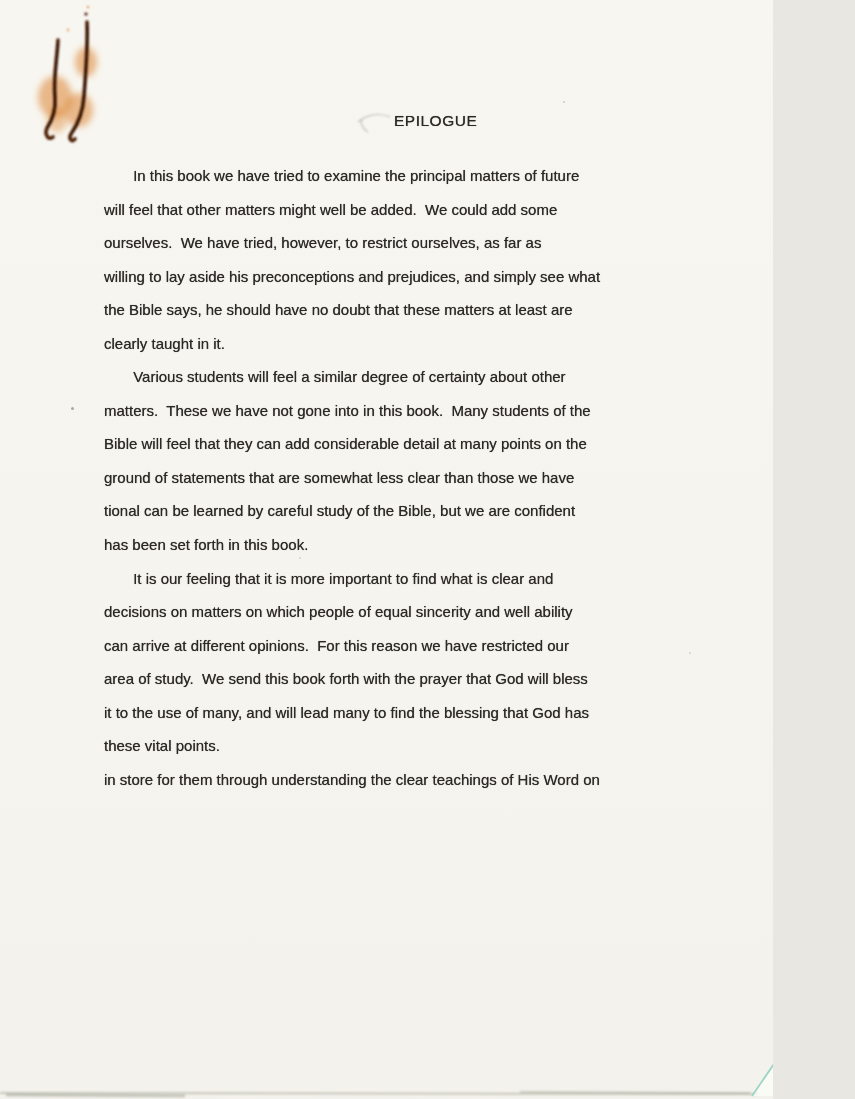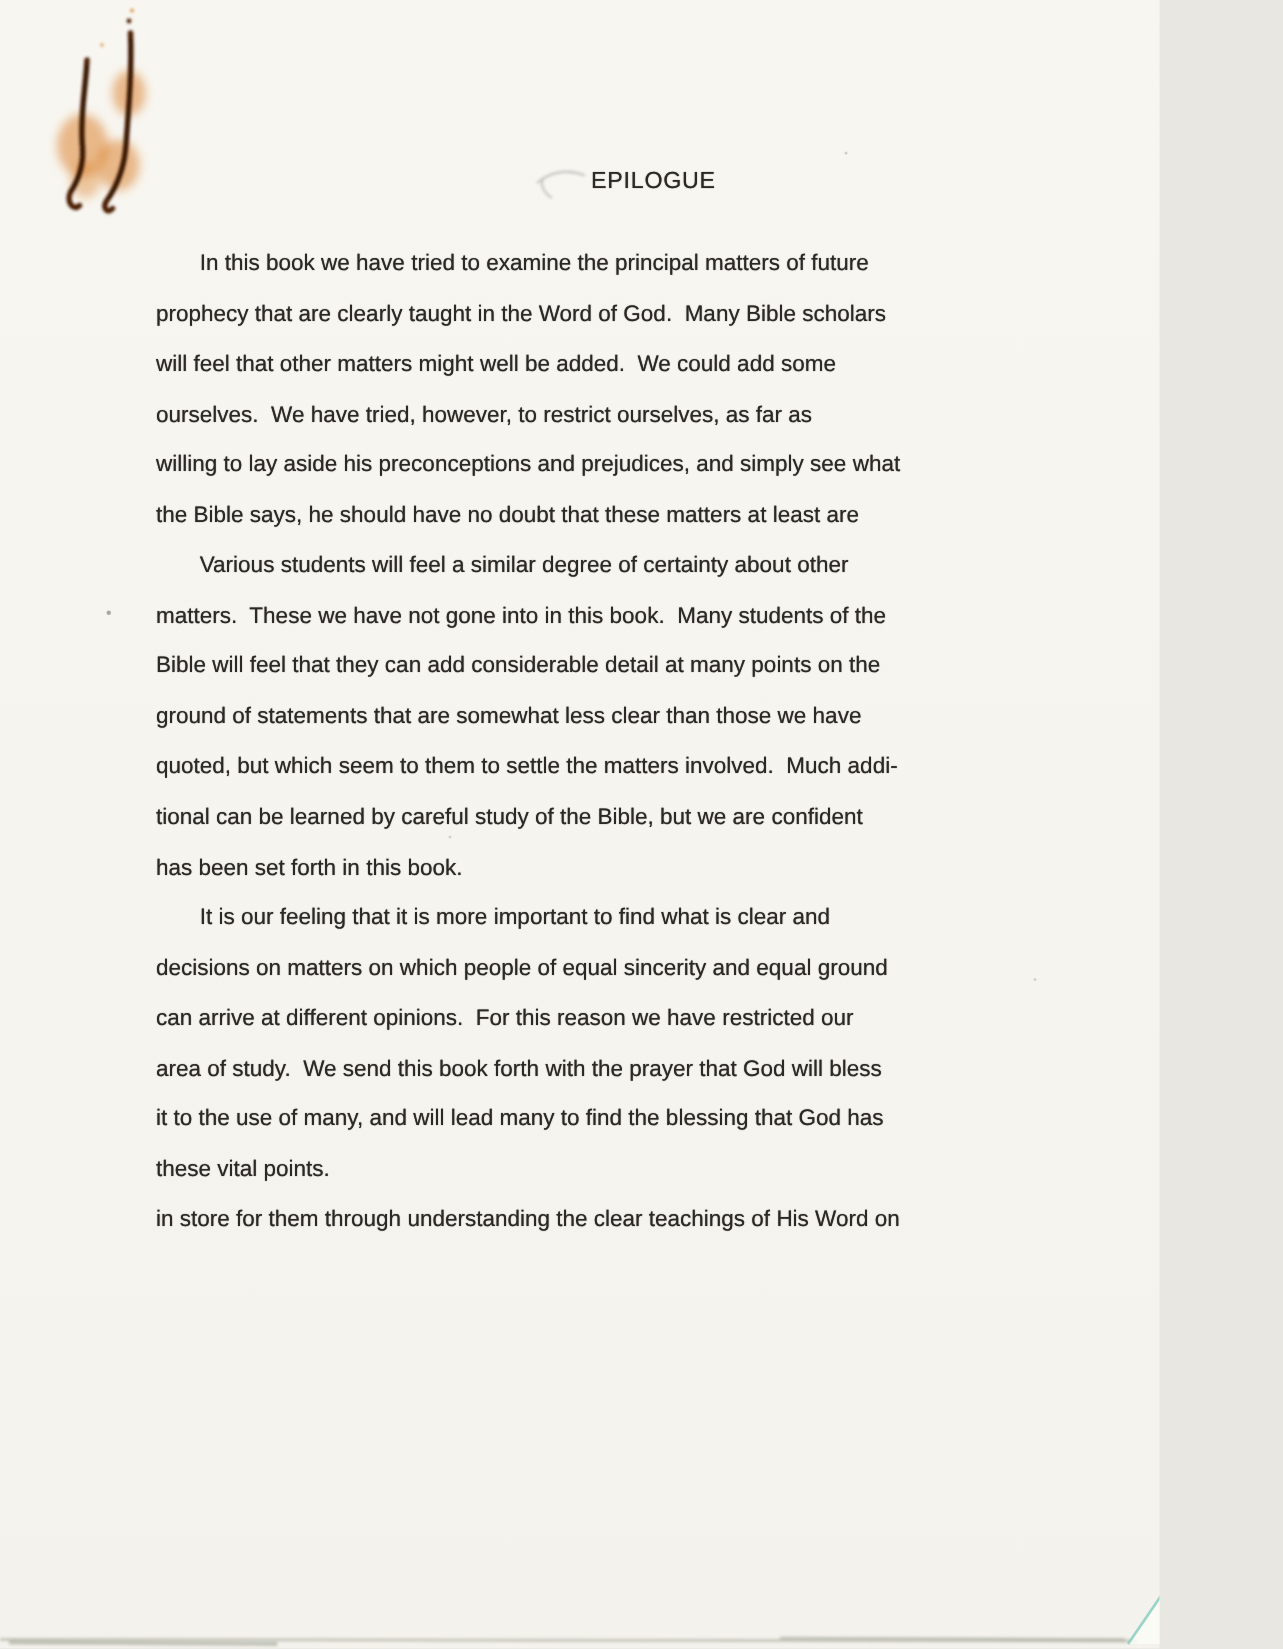--- a/index.html
+++ b/index.html
@@ -55,38 +55,37 @@
 </head>
 <body>
 
 <div class="page">
 
   <div class="doc-title">EPILOGUE</div>
 
   <div class="doc-body">
       <div class="paragraph">
         <div class="line">       In this book we have tried to examine the principal matters of future</div>
-        <div class="line">prophecy that are clearly taught in the Word of God.  Many Bible scholars</div>
         <div class="line">will feel that other matters might well be added.  We could add some</div>
         <div class="line">ourselves.  We have tried, however, to restrict ourselves, as far as</div>
         <div class="line">willing to lay aside his preconceptions and prejudices, and simply see what</div>
         <div class="line">the Bible says, he should have no doubt that these matters at least are</div>
+        <div class="line">clearly taught in it.</div>
       </div>
       <div class="paragraph">
         <div class="line">       Various students will feel a similar degree of certainty about other</div>
         <div class="line">matters.  These we have not gone into in this book.  Many students of the</div>
         <div class="line">Bible will feel that they can add considerable detail at many points on the</div>
         <div class="line">ground of statements that are somewhat less clear than those we have</div>
-        <div class="line">quoted, but which seem to them to settle the matters involved.  Much addi-</div>
         <div class="line">tional can be learned by careful study of the Bible, but we are confident</div>
         <div class="line">has been set forth in this book.</div>
       </div>
       <div class="paragraph">
         <div class="line">       It is our feeling that it is more important to find what is clear and</div>
-        <div class="line">decisions on matters on which people of equal sincerity and equal ground</div>
+        <div class="line">decisions on matters on which people of equal sincerity and well ability</div>
         <div class="line">can arrive at different opinions.  For this reason we have restricted our</div>
         <div class="line">area of study.  We send this book forth with the prayer that God will bless</div>
         <div class="line">it to the use of many, and will lead many to find the blessing that God has</div>
         <div class="line">these vital points.</div>
         <div class="line">in store for them through understanding the clear teachings of His Word on</div>
       </div>
     </div>
 
   <svg class="artifact-layer" width="855" height="1099" viewBox="0 0 855 1099">
     <defs>

